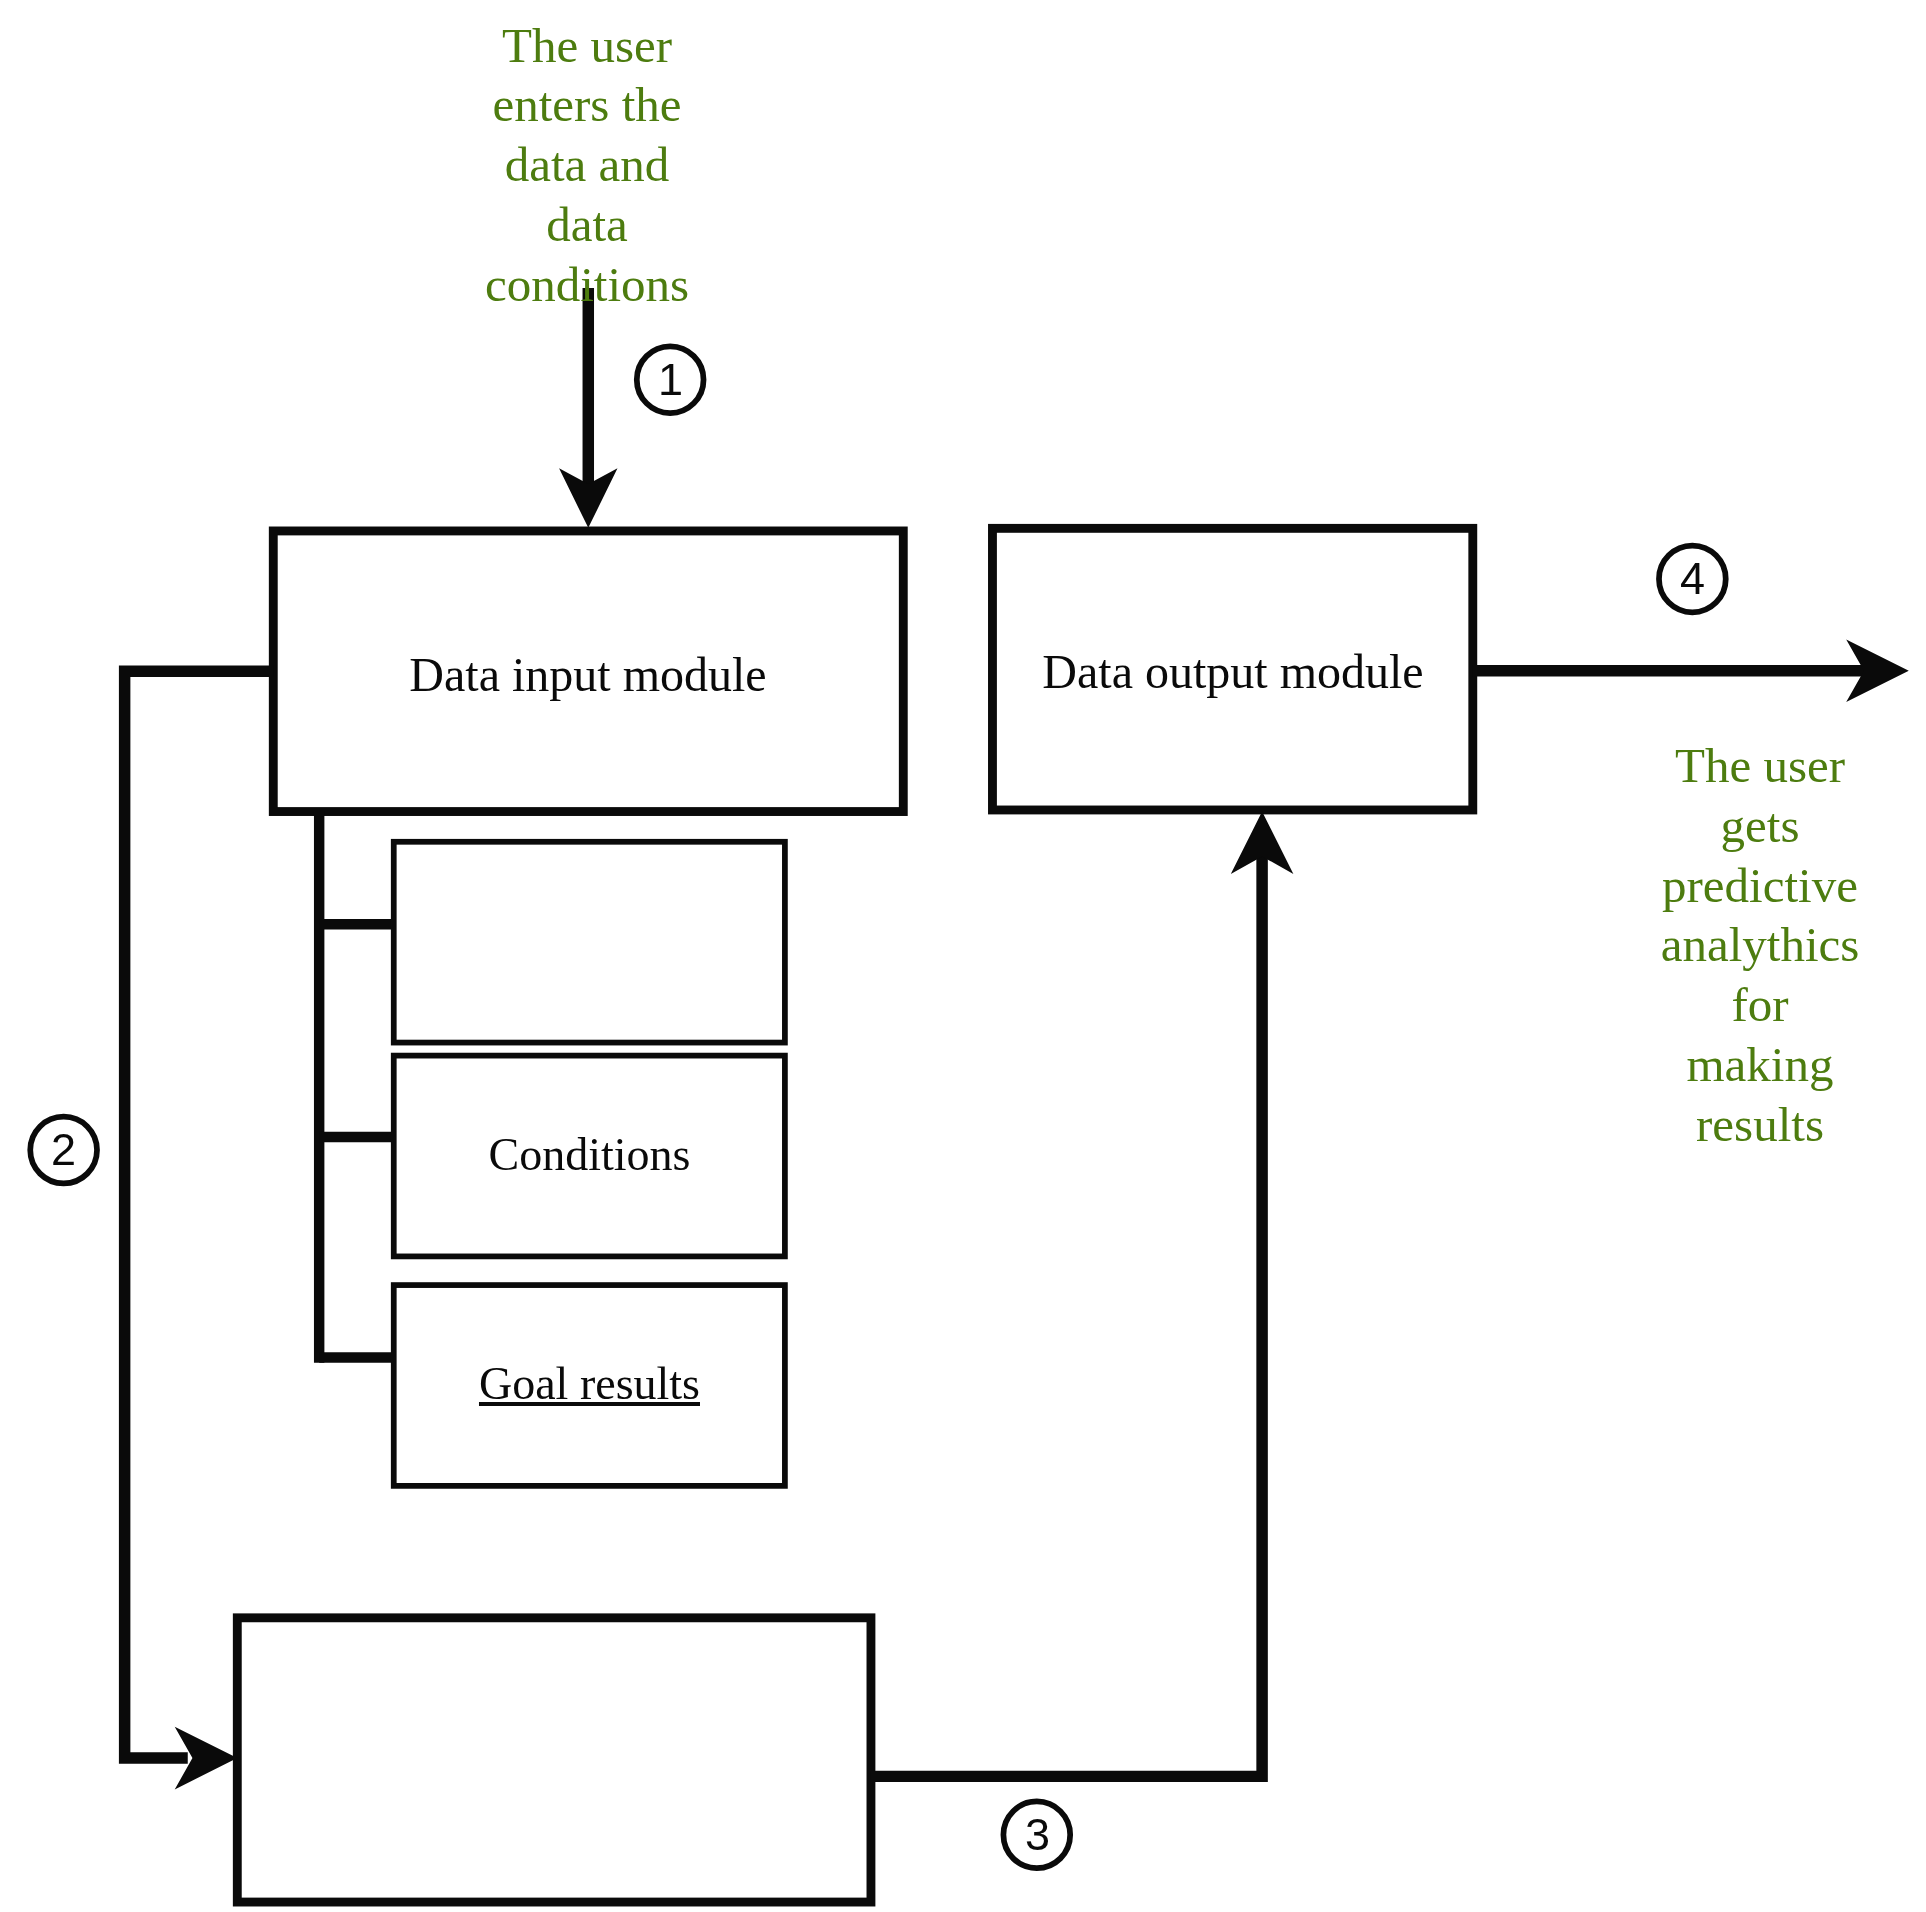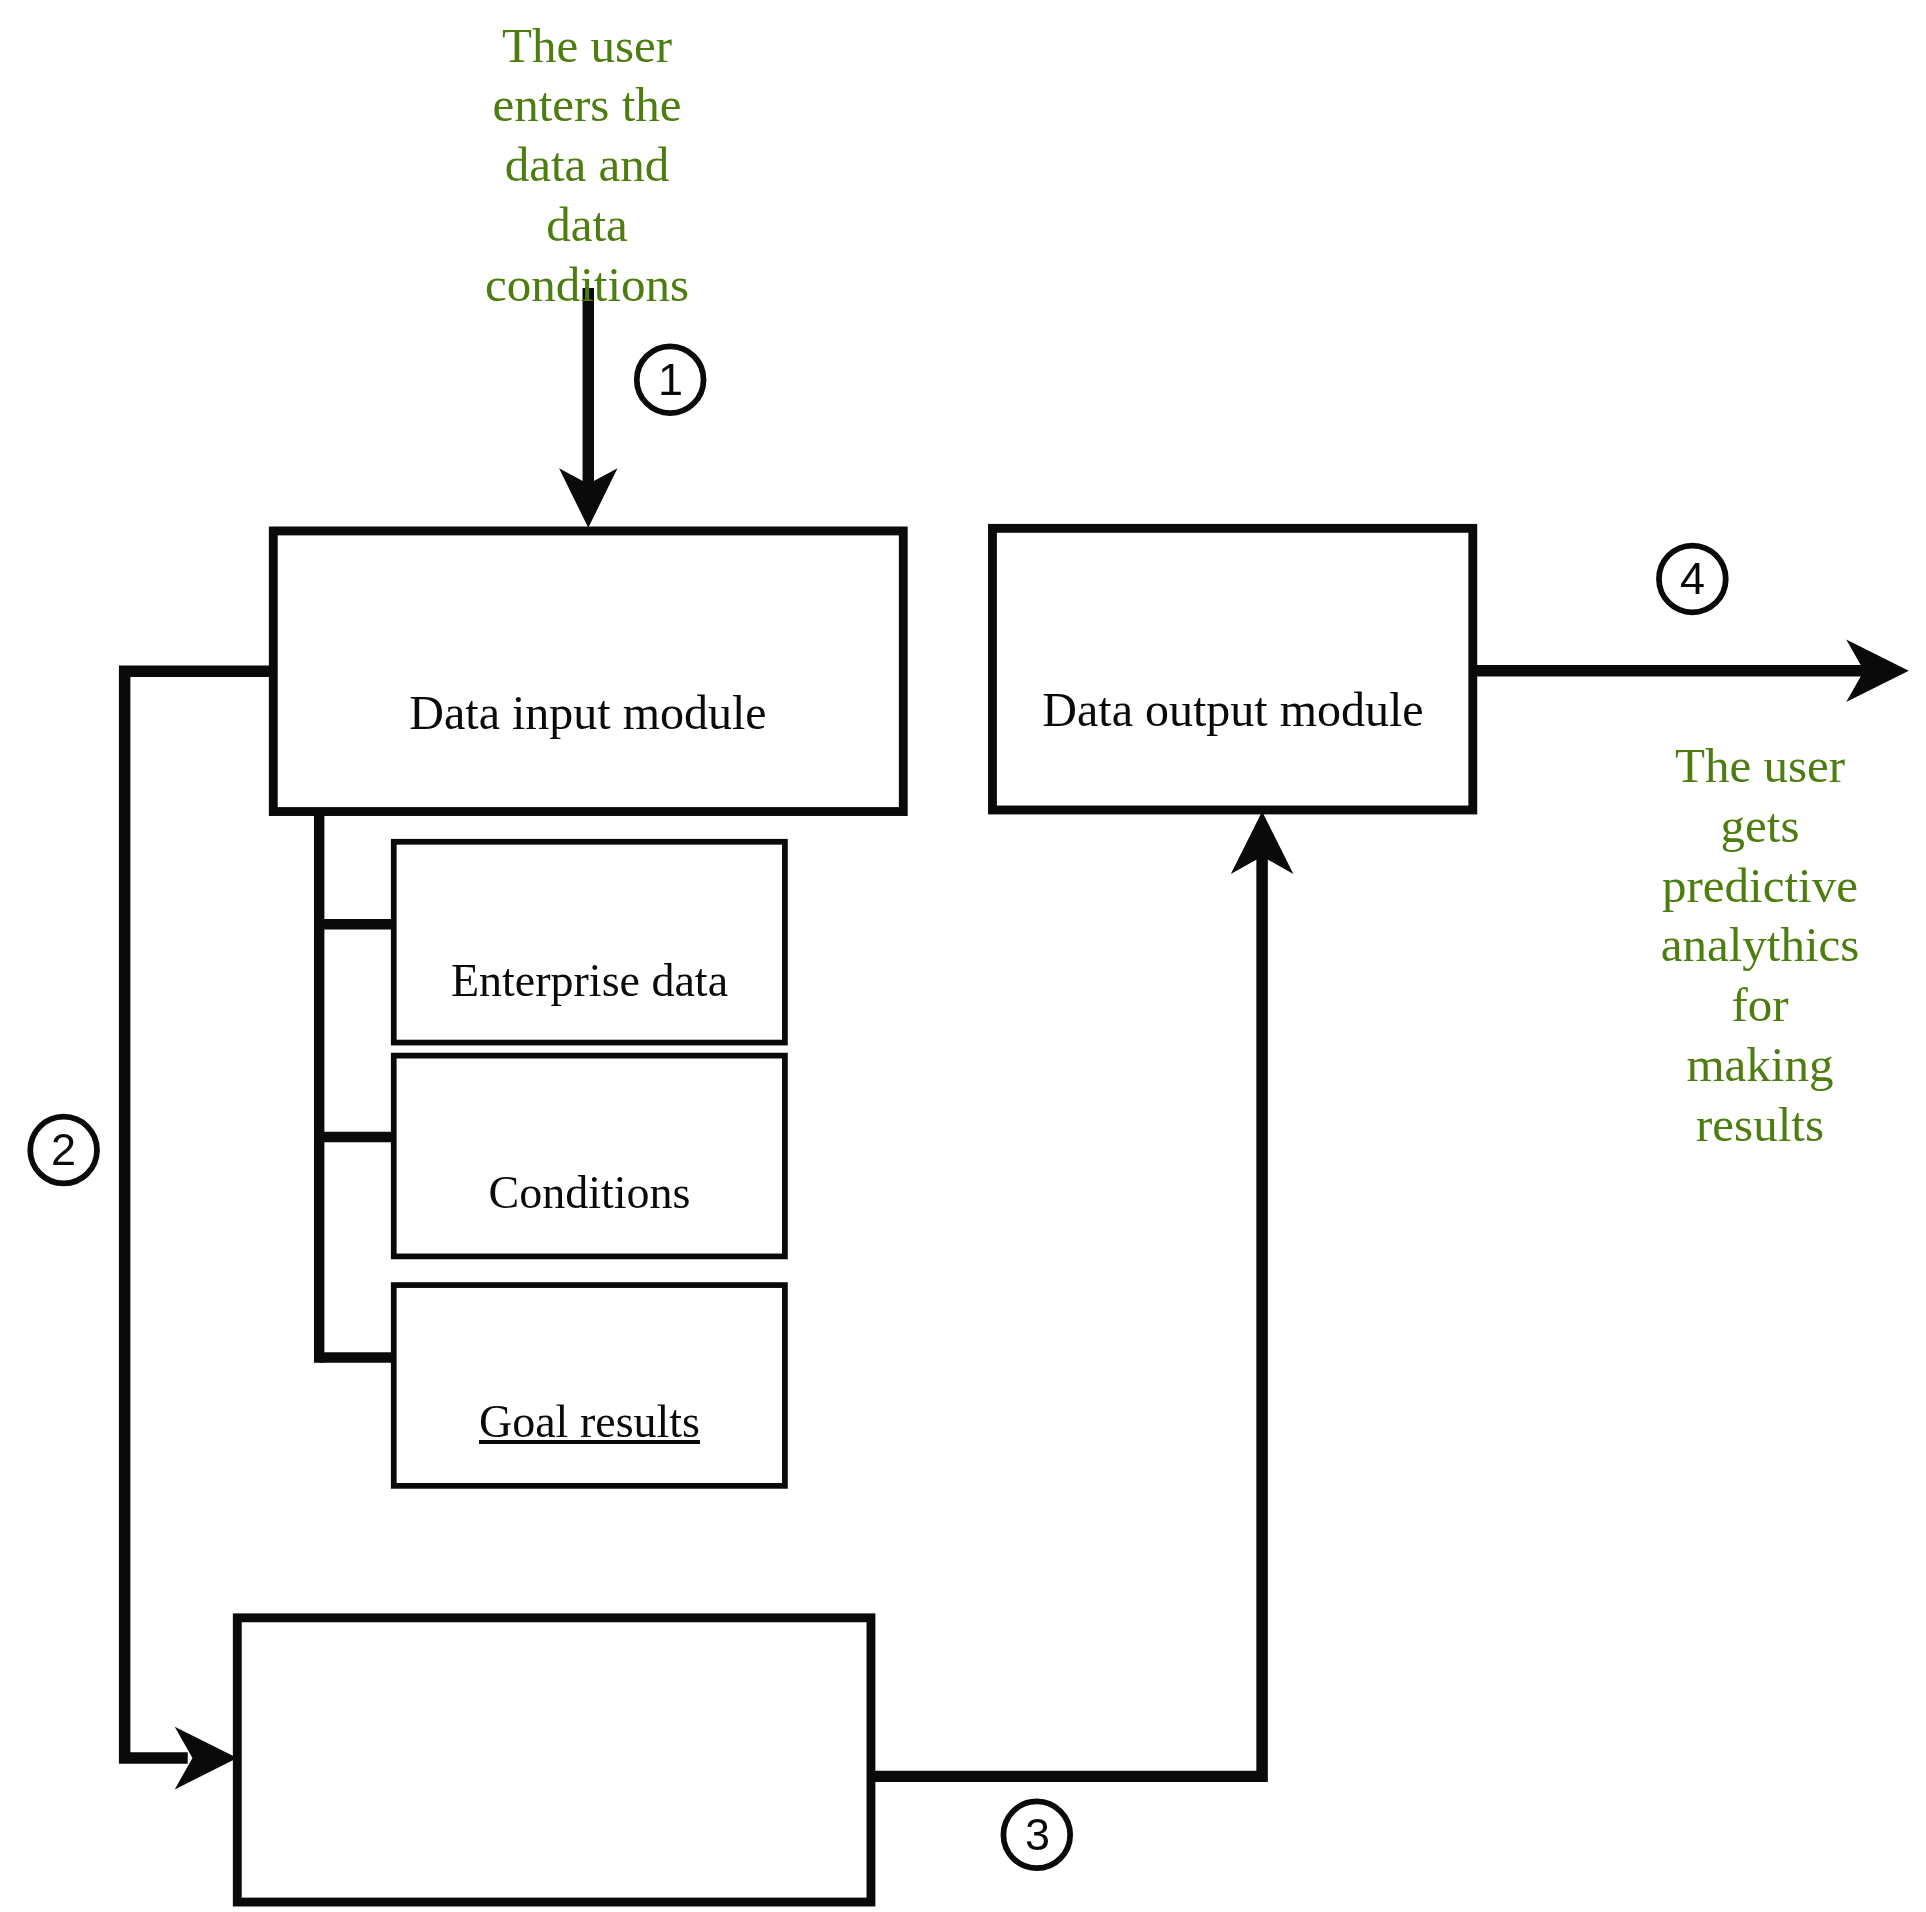--- a/index.html
+++ b/index.html
@@ -26,21 +26,20 @@
     width: 1926px;
     height: 1912px;
   }
   .box-label {
     position: absolute;
     text-align: center;
     color: #0a0a0a;
     font-family: "Liberation Serif", "DejaVu Serif", serif;
     white-space: nowrap;
     line-height: 1;
-    margin-top: 38px;
   }
   .module-label { font-size: 48px; }
   .subbox-label { font-size: 46px; }
   .caption {
     position: absolute;
     text-align: center;
     color: #4d7c0f;
     font-family: "Liberation Serif", "DejaVu Serif", serif;
     font-size: 49px;
     line-height: 1.22;
@@ -102,21 +101,20 @@
     <circle cx="122" cy="2205" r="64" fill="#ffffff" stroke="#0a0a0a" stroke-width="11"></circle>
     <circle cx="1988" cy="3518" r="64" fill="#ffffff" stroke="#0a0a0a" stroke-width="11"></circle>
     <circle cx="3245" cy="1110" r="64" fill="#ffffff" stroke="#0a0a0a" stroke-width="11"></circle>
   </svg>
 
   <div class="box-label module-label" style="left:273px; top:651px; width:630px;">Data input module</div>
 
   <div class="box-label module-label" style="left:993px; top:648px; width:480px;">Data output module</div>
 
 
-  <div class="box-label subbox-label" style="left:394px; top:920px; width:391px;">Enterprise data</div>
 
   <div class="box-label subbox-label" style="left:394px; top:1132px; width:391px;">Conditions</div>
 
   <div class="box-label subbox-label" style="left:394px; top:1361px; width:391px;text-decoration:underline;">Goal results</div>
 
   <div class="caption" style="left:475px; top:15.6px; width:224px;">
     <div>The user</div>
     <div>enters the</div>
     <div>data and</div>
     <div>data</div>

